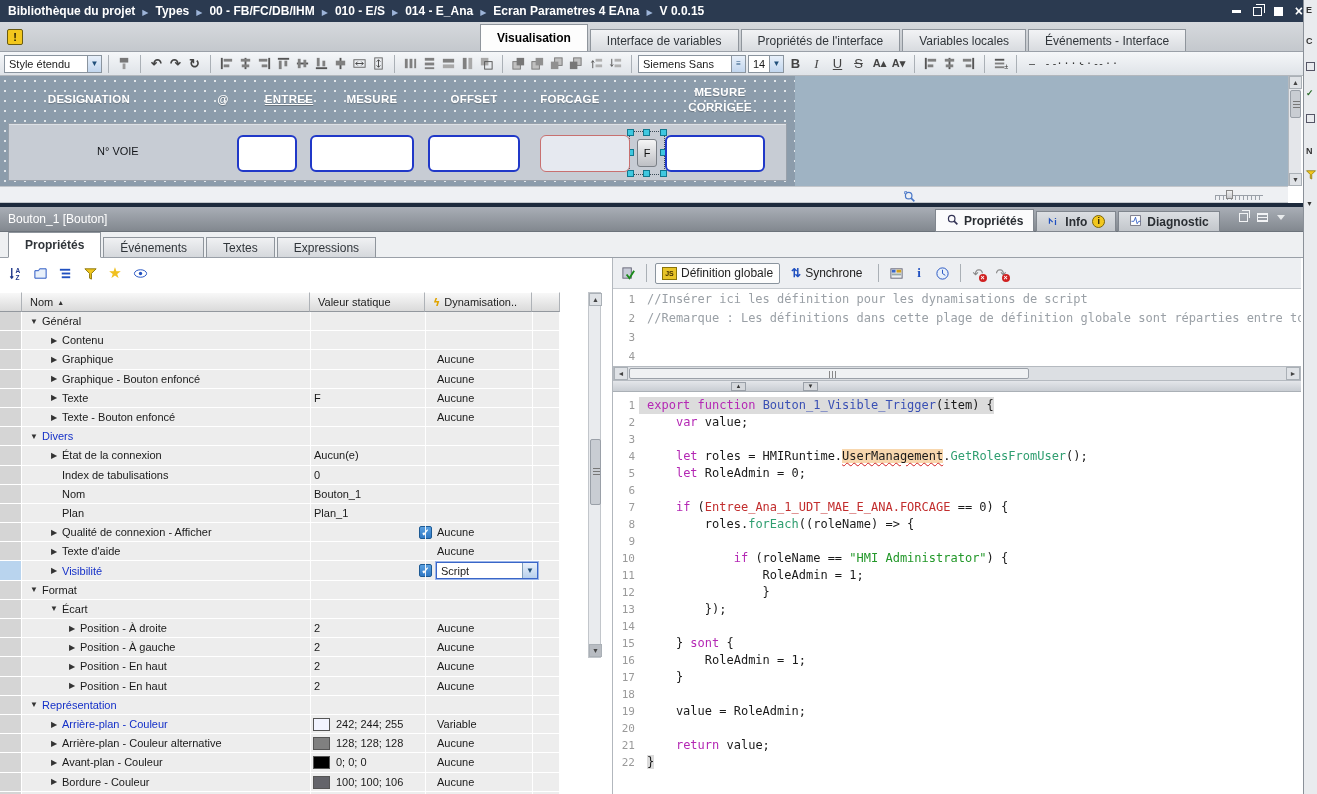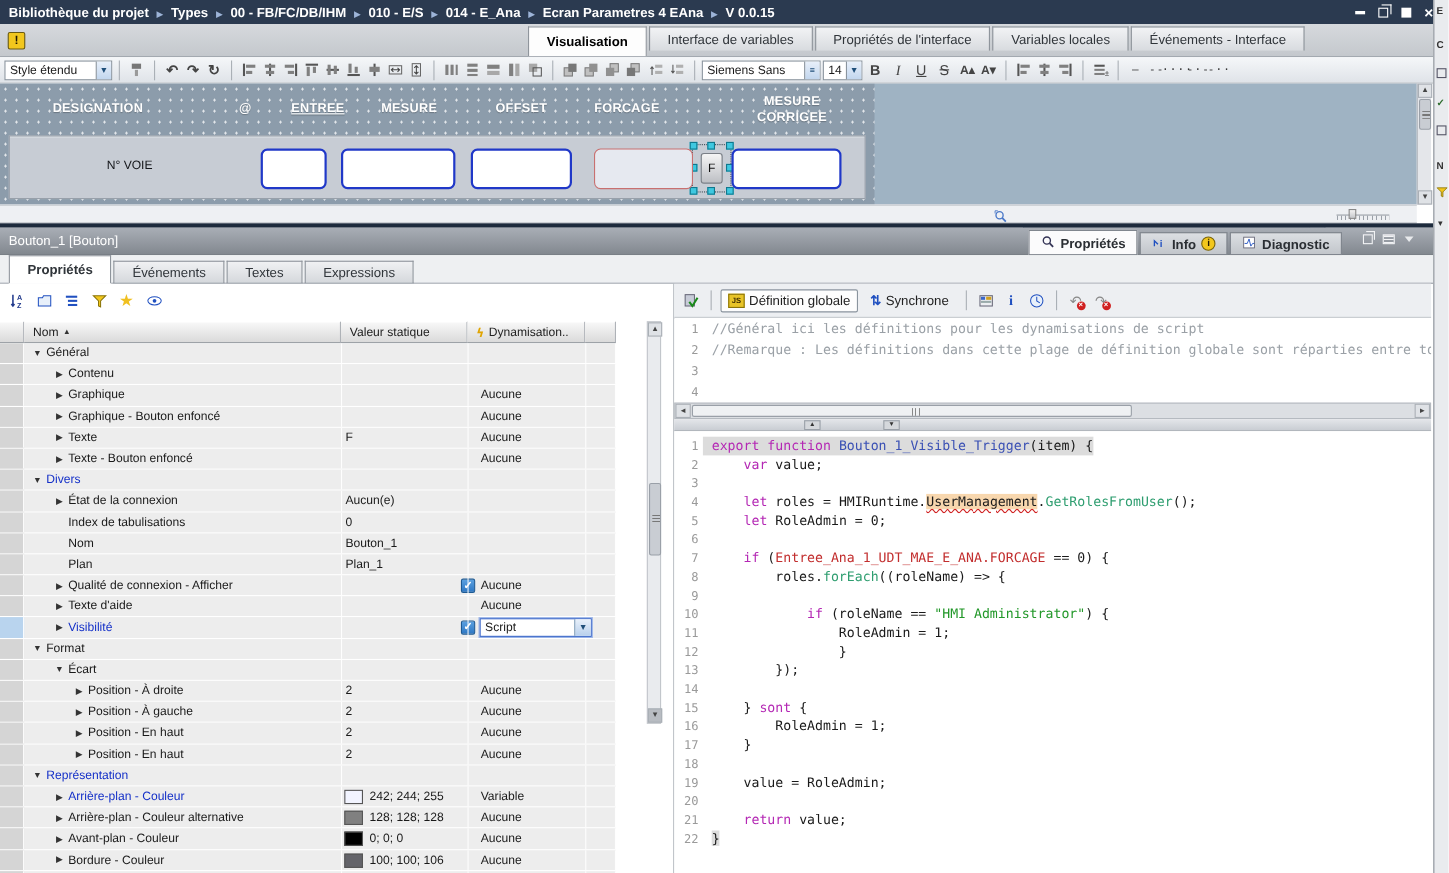--- a/index.html
+++ b/index.html
@@ -13,21 +13,21 @@
 #winbtns{position:absolute;right:14px;top:0;height:22px;display:flex;align-items:center;gap:12px}
 .wmin{width:9px;height:3px;background:#fff}
 .wrest{width:9px;height:9px;border:1.5px solid #fff;position:relative}
 .wrest:before{content:"";position:absolute;left:2px;top:-4px;width:8px;height:8px;border:1.5px solid #fff;border-bottom:none;border-left:none}
 .wmax{width:9px;height:9px;background:#fff}
 .wclose{color:#fff;font-size:14px;font-weight:bold;line-height:10px}
 
 
 #tabrow{position:absolute;left:0;top:22px;width:1303px;height:30px;background:linear-gradient(#d6d9dd,#c4c8cd);border-bottom:1px solid #9aa0a8}
 #warnicon{position:absolute;left:7px;top:7px;width:16px;height:16px;background:#f2c71d;border:1px solid #6a5a10;border-radius:2px;color:#201800;font-weight:bold;text-align:center;line-height:14px;font-size:11px}
-#etabs{position:absolute;left:480px;bottom:0;display:flex;align-items:flex-start}
+#etabs{position:absolute;left:480px;bottom:0;display:flex;align-items:flex-end}
 .etab{height:22px;padding:0 16px;background:linear-gradient(#f2f3f5,#d8dbdf);border:1px solid #8f959c;border-bottom:none;margin-right:2px;font-size:12px;color:#30353a;display:flex;align-items:center;white-space:nowrap}
 .etab.active{height:27px;background:#fdfdfd;font-weight:bold;color:#000}
 
 
 #toolbar{position:absolute;left:0;top:52px;width:1303px;height:24px;background:linear-gradient(#f5f7f9,#dfe3e8);border-bottom:1px solid #b2b7bd;display:flex;align-items:center;padding-left:4px;gap:2px}
 .combo{background:#fff;border:1px solid #8a949e;height:18px;display:flex;align-items:center;font-size:11px}
 .combo .cbtxt{padding:0 4px;flex:1;white-space:nowrap;overflow:hidden}
 .cbbtn{width:14px;height:100%;background:linear-gradient(#e8f0fa,#c2d6ee);border-left:1px solid #8a949e;color:#1f4e79;font-size:8px;text-align:center;line-height:16px}
 .tsep{width:1px;height:18px;background:#aab0b6;margin:0 4px}
 .tbi{width:19px;height:19px;display:inline-flex;align-items:center;justify-content:center;border:1px solid transparent;border-radius:2px;color:#555;font-size:13px}
@@ -871,21 +871,21 @@
         <svg width="15" height="15" viewBox="0 0 16 16">
           <circle cx="8" cy="8" r="6" fill="#e8f0fa" stroke="#2050c0"></circle>
           <path d="M8 4v4l3 2" stroke="#2050c0" fill="none"></path>
         </svg>
       </span>
     <span class="tsep"></span>
     <span class="tbi badge-x" style="color:#888">↶</span>
     <span class="tbi badge-x" style="color:#888">↷</span>
   </div>
   <div id="gdef">
-      <div class="cl"><span class="ln">1</span><span class="ct"><span class="cm">//Général ici les définitions pour les dynamisations de script</span></span></div>
+      <div class="cl"><span class="ln">1</span><span class="ct"><span class="cm">//Insérer ici les définition pour les dynamisations de script</span></span></div>
       <div class="cl"><span class="ln">2</span><span class="ct"><span class="cm">//Remarque : Les définitions dans cette plage de définition globale sont réparties entre to</span></span></div>
       <div class="cl"><span class="ln">3</span><span class="ct"></span></div>
       <div class="cl"><span class="ln">4</span><span class="ct"></span></div>
     </div>
   <div id="ghscroll">
     <span class="sbtn" style="left:0;width:14px">◄</span>
     <span class="hthumb">
         <span class="hgrip"></span>
       </span>
     <span class="sbtn" style="left:672px;width:14px">►</span>

